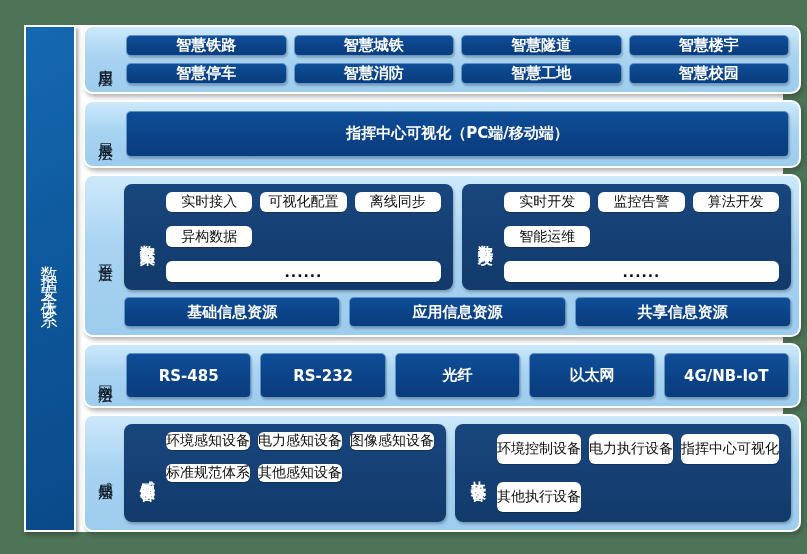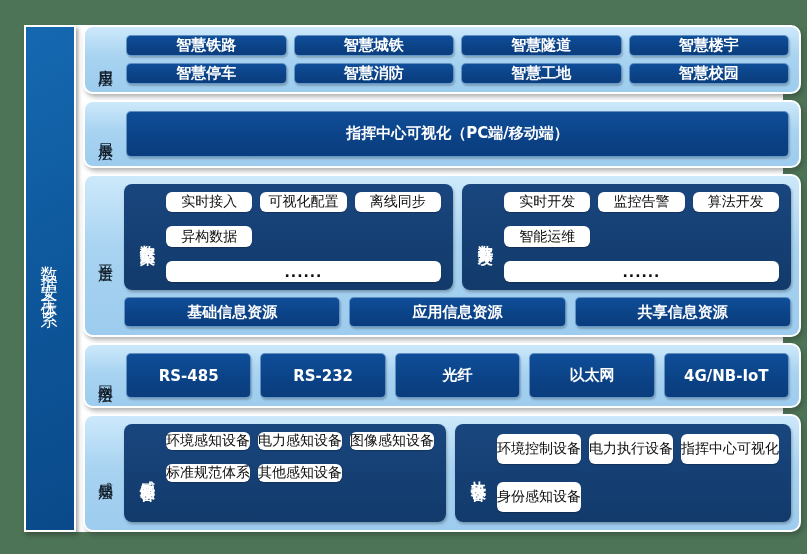--- a/index.html
+++ b/index.html
@@ -179,21 +179,21 @@
           </div>
 
           <div class="group">
             <div class="group-label">
               <span class="v-text">执行设备</span>
             </div>
             <div class="white-grid rows2">
               <div class="white-box">环境控制设备</div>
               <div class="white-box">电力执行设备</div>
               <div class="white-box">指挥中心可视化</div>
-              <div class="white-box">身份感知设备</div>
+              <div class="white-box">其他执行设备</div>
             </div>
           </div>
 
         </div>
       </div>
 
     </div>
 
     <div class="side-bar right">
       <span class="v-text">标准规范体系</span>

